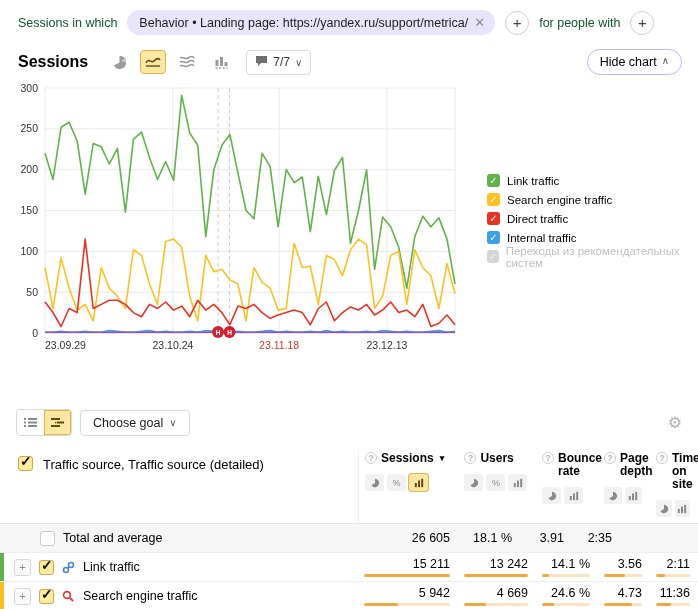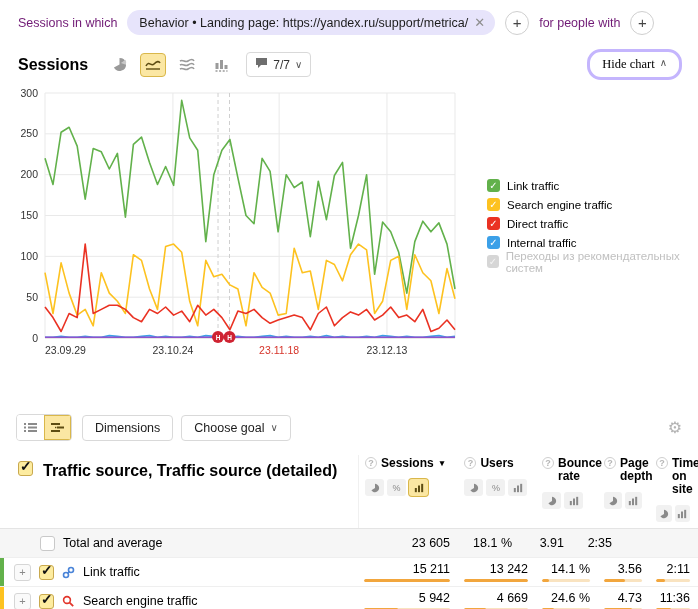--- a/index.html
+++ b/index.html
@@ -1,37 +1,37 @@
 <!DOCTYPE html>
 <html><head>
 <meta charset="utf-8">
 <style>
   * { margin:0; padding:0; box-sizing:border-box; }
   html,body { width:698px; height:609px; background:#fff; overflow:hidden;
     font-family:"Liberation Sans", sans-serif; color:#000; }
-  .muted { color:#701a75; }
+  .muted { color:#14532d; }
 
   
   .filterbar { display:flex; align-items:center; gap:10px; padding:10px 16px 6px 18px; font-size:12.5px; }
   .chip { display:inline-flex; align-items:center; gap:6px; background:#e7e4fb; border-radius:14px;
     padding:5px 10px 5px 12px; font-size:12.5px; color:#1c1c1c; }
   .chip .x { color:#8d8d8d; font-size:13px; cursor:pointer; }
   .pluscircle { width:24px; height:24px; border:1px solid #cfcfcf; border-radius:50%;
     display:flex; align-items:center; justify-content:center; font-size:15px; color:#444; background:#fff; }
 
   
   .sess-toolbar { display:flex; align-items:center; gap:8px; padding:8px 16px 4px 18px; }
   .sess-title { font-size:16px; font-weight:bold; margin-right:10px; }
   .ctype { width:26px; height:24px; border-radius:4px; display:flex; align-items:center; justify-content:center; }
   .ctype svg { display:block; }
   .ctype.sel { background:#fbe7a3; border:1px solid #d9b74a; }
   .seg-dd { display:flex; align-items:center; gap:5px; border:1px solid #d9d9d9; border-radius:4px;
     padding:4px 8px; font-size:12px; color:#333; background:#fff; margin-left:4px; }
-  .hide-chart { margin-left:auto; border:3px solid #c4b5fd; border-radius:14px; background:#fff;
-    padding:5px 12px; font-size:12.5px; display:flex; align-items:flex-start; gap:5px;font-family:Liberation Serif, serif; }
+  .hide-chart { margin-left:auto; border:1px solid #c4b5fd; border-radius:14px; background:#fff;
+    padding:5px 12px; font-size:12.5px; display:flex; align-items:flex-start; gap:5px; }
 
   
   .chart-wrap { position:relative; height:292px; }
   .chart-svg { position:absolute; left:0; top:4px; }
   .legend { position:absolute; left:487px; top:92px; font-size:11.5px; }
   .leg-item { display:flex; align-items:center; gap:7px; height:19px; }
   .leg-box { width:13px; height:13px; border-radius:3px; display:flex; align-items:center;
     justify-content:center; color:#fff; font-size:10px; line-height:13px; }
   .leg-item.disabled .leg-box { background:#d6d6d6 !important; color:#f3f3f3; }
   .leg-item.disabled .leg-label { color:#c0c0c0; }
@@ -45,21 +45,21 @@
     padding:5px 12px; display:inline-flex; align-items:center; gap:6px; color:#1c1c1c; }
   .dimensions-btn { margin-left:10px; }
   .metrics-btn { margin-left:auto; }
   .goal-btn { margin-left:8px; }
   .gear { margin-left:auto; font-size:16px; color:#b3b3b3; }
 
   
   .tbl { width:100%; font-size:12.5px; }
   .thead { display:flex; border-bottom:1px solid #e4e4e4; padding-top:6px; }
   .dim-cell { flex:1; display:flex; align-items:flex-start; gap:10px; padding:6px 0 6px 18px; }
-  .dim-title { font-weight:bold; font-size:16px; padding-top:1px; }
+  .dim-title { font-weight:normal; font-size:13px; padding-top:1px; }
   .metrics-panel { width:340px; flex:none; display:flex; border-left:1px solid #f0f0f0; }
   .mcol { padding:2px 8px 6px 6px; }
   .mcol.c0{width:100px;} .mcol.c1{width:78px;} .mcol.c2{width:62px;} .mcol.c3{width:52px;} .mcol.c4{width:48px;}
   .mhead { display:flex; gap:4px; font-weight:bold; font-size:12px; line-height:13px; }
   .qmark { width:12px; height:12px; flex:none; border:1px solid #cfcfcf; border-radius:50%; color:#b5b5b5;
     font-size:9px; display:flex; align-items:center; justify-content:center; margin-top:0px; }
   .sort { font-size:9px; margin-left:2px; }
   .toggles { display:flex; gap:3px; margin-top:9px; }
   .tg { width:19px; height:17px; border-radius:3px; background:#f1f1f1; display:flex;
     align-items:center; justify-content:center; font-size:9px; color:#8a8a8a; }
@@ -236,23 +236,20 @@
             <g fill="#5d4c12">
               <rect x="0" y="1" width="9" height="2"></rect>
               <rect x="6" y="4.5" width="7" height="2"></rect>
               <rect x="4" y="4.8" width="1.4" height="1.4"></rect>
               <rect x="0" y="8" width="9" height="2"></rect>
             </g>
           </svg>
       </span>
     </span>
   </span>
-  <span class="btn dimensions-btn">
-    <span>Dimensions</span>
-  </span>
   <span class="btn goal-btn">
     <span>Choose goal</span>
     <span style="font-size:10px;color:#555;">∨</span>
   </span>
   <span class="gear">⚙</span>
 </div>
 
 <div class="tbl">
 
   <div class="thead">
@@ -377,21 +374,21 @@
     </div>
   </div>
 
   <div class="trow total">
     <div class="name-cell" style="padding-left:40px;">
       <span class="cb"></span>
       <span>Total and average</span>
     </div>
     <div class="vals">
       <div class="vcell c0">
-          <div class="vnum">23 605</div>
+          <div class="vnum">26 605</div>
         </div>
       <div class="vcell c2">
           <div class="vnum">18.1 %</div>
         </div>
       <div class="vcell c3">
           <div class="vnum">3.91</div>
         </div>
       <div class="vcell c4">
           <div class="vnum">2:35</div>
         </div>

